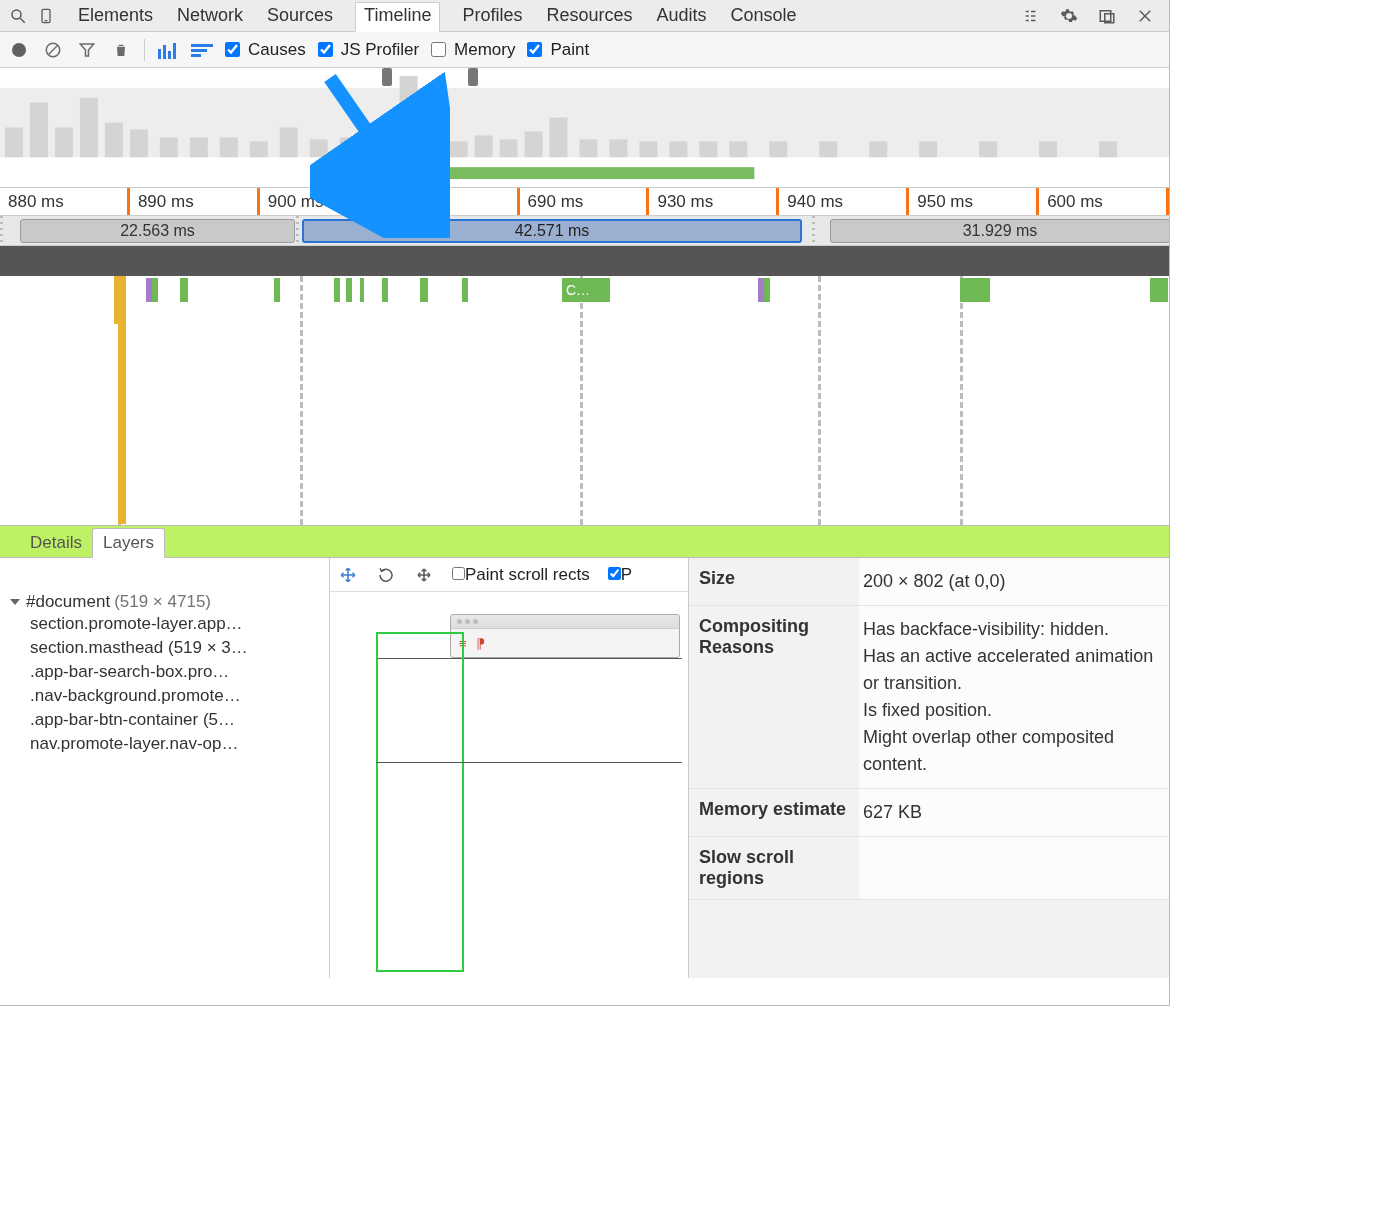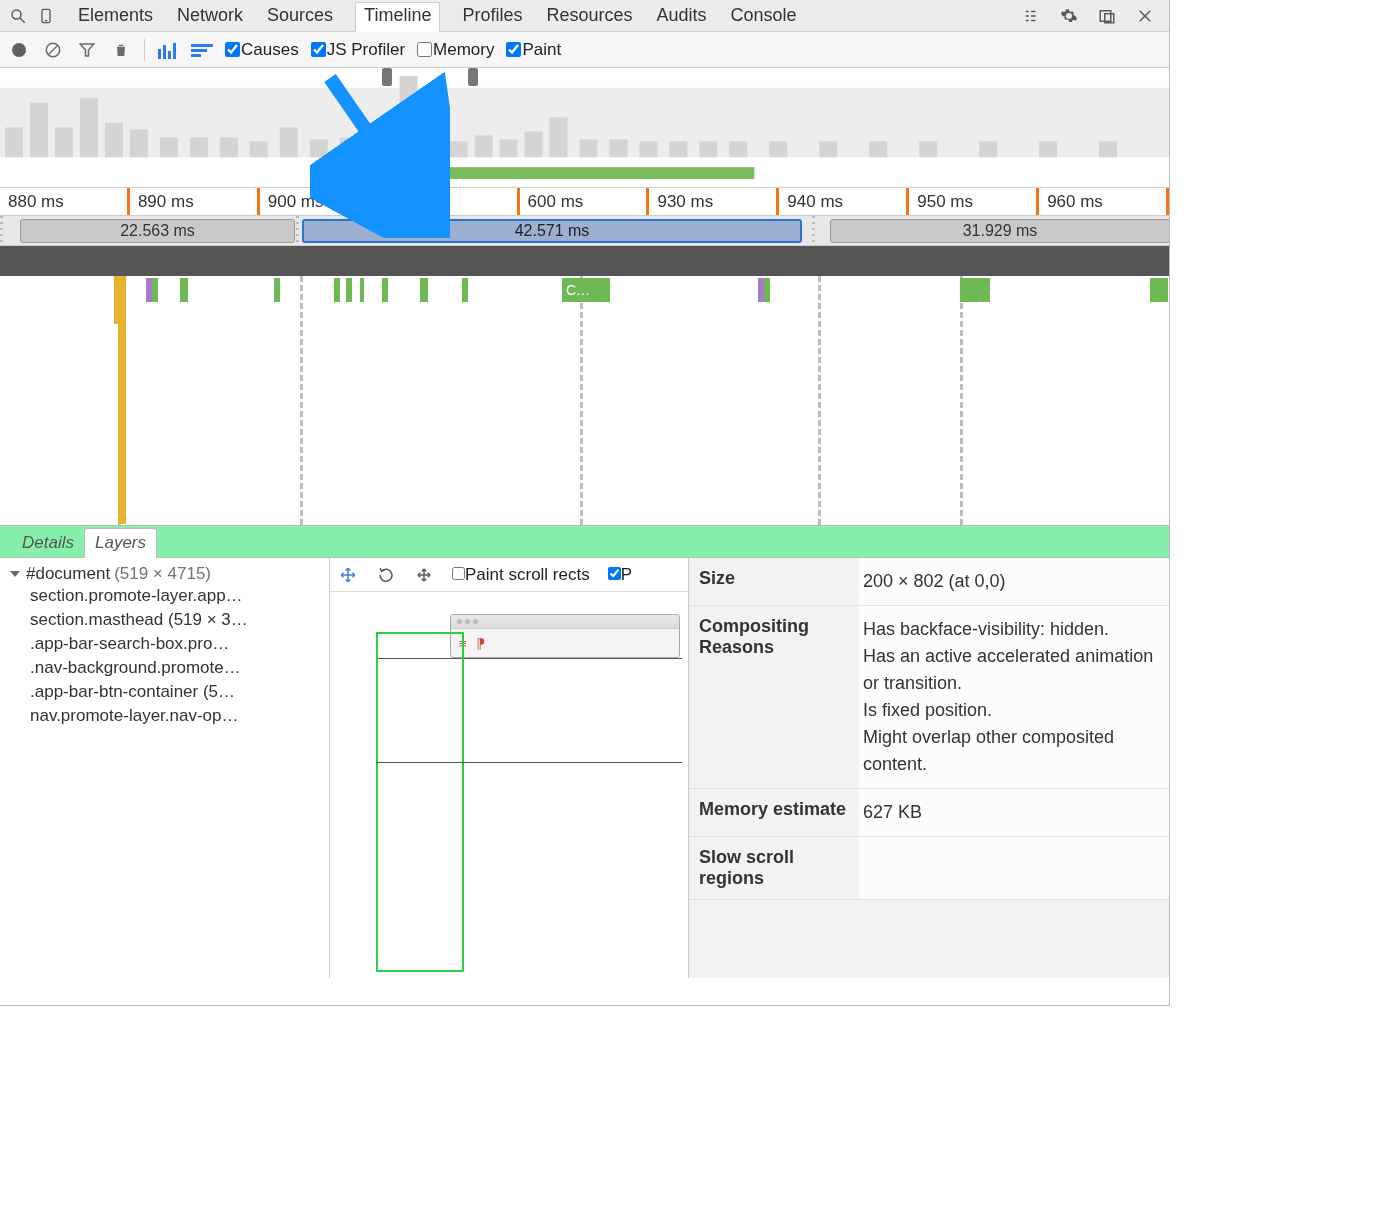--- a/index.html
+++ b/index.html
@@ -31,21 +31,21 @@
   .top-right { margin-left:auto; display:flex; gap:10px; padding-right:8px; color:#5a5a5a;}
   .top-right .tool-ic svg { width:18px; height:18px; }
 
   
   .sec-toolbar {
     display:flex; align-items:center; height:36px; background:#f6f6f6; border-bottom:1px solid #ccc; padding-left:8px; gap:12px; font-size:17px;
   }
   .sec-toolbar .ic { width:22px; height:22px; display:flex; align-items:center; justify-content:center; color:#6b6b6b; cursor:pointer;}
   .sec-toolbar .ic.record { color:#606060; }
   .sec-toolbar .ic.bars { color:#2a7de9; }
-  .sec-toolbar label { display:flex; align-items:center; gap:1px; cursor:pointer;}
+  .sec-toolbar label { display:flex; align-items:center; gap:8px; cursor:pointer;}
   .sec-toolbar input[type=checkbox]{ width:15px; height:15px; }
 
   
   .overview { height:120px; background:#fff; border-bottom:1px solid #ccc; position:relative;}
   .overview .fps-label { position:absolute; right:4px; font-size:13px; color:#666; }
   .overview svg { position:absolute; inset:0;}
   .overview .handle { position:absolute; top:0; width:10px; height:18px; background:#777; border-radius:2px;}
 
   
   .ruler { height:28px; background:#fff; border-bottom:1px solid #ccc; display:flex; font-size:17px; color:#333;}
@@ -66,30 +66,30 @@
   .flame-area .bar { position:absolute; top:2px; height:24px; }
   .bar.green { background:#6fb955;}
   .bar.purple{ background:#a67cc9;}
   .bar.labeled{ display:flex; align-items:center; color:#fff; padding:0 4px; font-size:14px;}
   .flame-area .longyellow { position:absolute; left:114px; top:0; width:12px; background:#e8b42f;}
 
   
   .arrow-annot { position:absolute; left:310px; top:68px; color:#1492ff; pointer-events:none;}
 
   
-  .bottom-tabs { height:32px; border-bottom:1px solid #bbb; display:flex; align-items:flex-end; padding-left:12px; font-size:17px; background:#86efac;font-style:italic;}
+  .bottom-tabs { height:32px; border-bottom:1px solid #bbb; display:flex; align-items:flex-end; padding-left:20px; font-size:17px; background:#bef264;}
   .bottom-tabs .btab { padding:4px 10px; cursor:pointer; color:#555;}
   .bottom-tabs .btab.active { border:1px solid #bbb; border-bottom:1px solid #fff; background:#fff; border-radius:3px 3px 0 0; margin-bottom:-1px;}
 
   
   .bottom-panel { display:flex; height:420px; }
   .tree-pane { width:330px; border-right:1px solid #ccc; padding:6px 0 0 8px; font-size:17px; color:#333; overflow:hidden;}
   .tree-pane .dim  { color:#737373; }
   .tree-pane .row  { white-space:nowrap; overflow:hidden; text-overflow:ellipsis; padding:2px 0 2px 22px; cursor:pointer;}
-  .tree-pane .root-row { padding-left:4px; display:flex; align-items:center; gap:4px;}
+  .tree-pane .root-row { padding-left:4px; display:flex; align-items:center; gap:4px;margin-top:28px;}
   .tree-pane .tri { display:inline-block; width:0;height:0; border-left:6px solid #666; border-top:5px solid transparent; border-bottom:5px solid transparent; transform:rotate(90deg); margin-right:4px;}
 
   .layer-view { flex:1; border-right:1px solid #ccc; display:flex; flex-direction:column;}
   .layer-toolbar { height:34px; border-bottom:1px solid #ddd; display:flex; align-items:center; gap:18px; padding:0 8px; font-size:17px;}
   .layer-toolbar .licon { color:#3a7dd6; width:20px; display:flex; justify-content:center; cursor:pointer;}
   .layer-canvas { flex:1; position:relative; background:#fff; }
   .mini-window { position:absolute; left:120px; top:22px; width:230px; height:44px; border:1px solid #aaa; background:#f4f4f4; border-radius:3px;}
   .mini-window .titlebar { height:14px; background:linear-gradient(#e8e8e8,#ddd); border-bottom:1px solid #ccc; border-radius:3px 3px 0 0; display:flex; align-items:center; padding-left:6px; gap:3px;}
   .mini-window .dotw { width:5px;height:5px;border-radius:50%; background:#bbb;}
   .mini-window .content { height:28px; display:flex; align-items:center; padding-left:8px; gap:10px;}
@@ -274,25 +274,25 @@
       <rect x="425" y="100" width="330" height="12"></rect>
     </g>
   </svg>
 </div>
 
 <div class="ruler" id="ruler-host">
     <div>880 ms</div>
     <div>890 ms</div>
     <div>900 ms</div>
     <div>ms</div>
-    <div>600 ms</div>
+    <div>690 ms</div>
     <div>930 ms</div>
     <div>940 ms</div>
     <div>950 ms</div>
-    <div>960 ms</div>
+    <div>600 ms</div>
   </div>
 
 <div class="frames-row">
   <div class="sep" style="left:0;"></div>
   <div class="frame-block" style="left:20px; width:275px;">
       <span>22.563 ms</span>
     </div>
   <div class="sep" style="left:296px;"></div>
   <div class="frame-block selected" style="left:302px; width:500px;">
       <span>42.571 ms</span>

